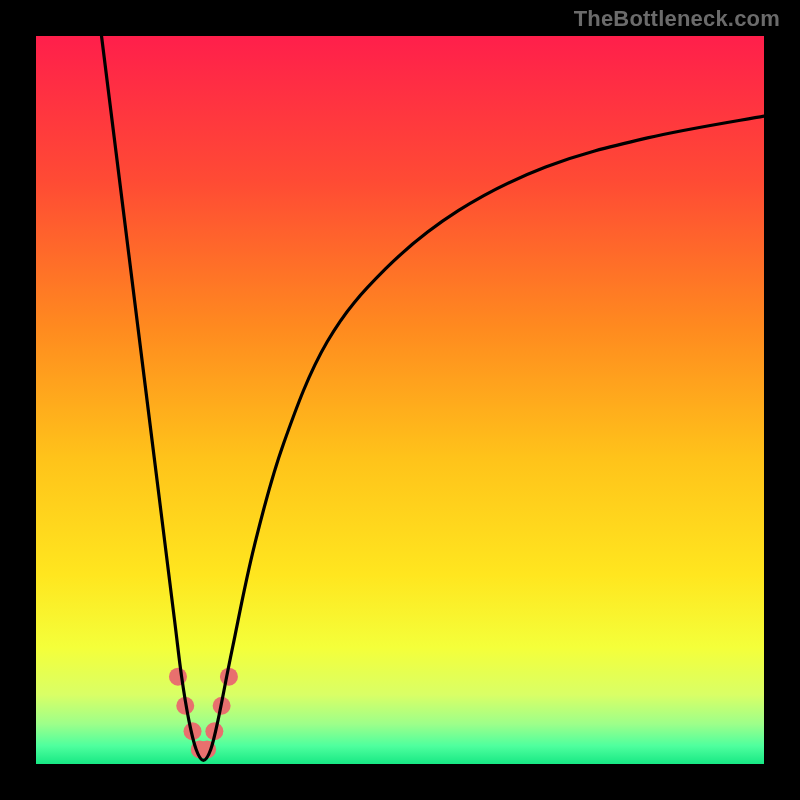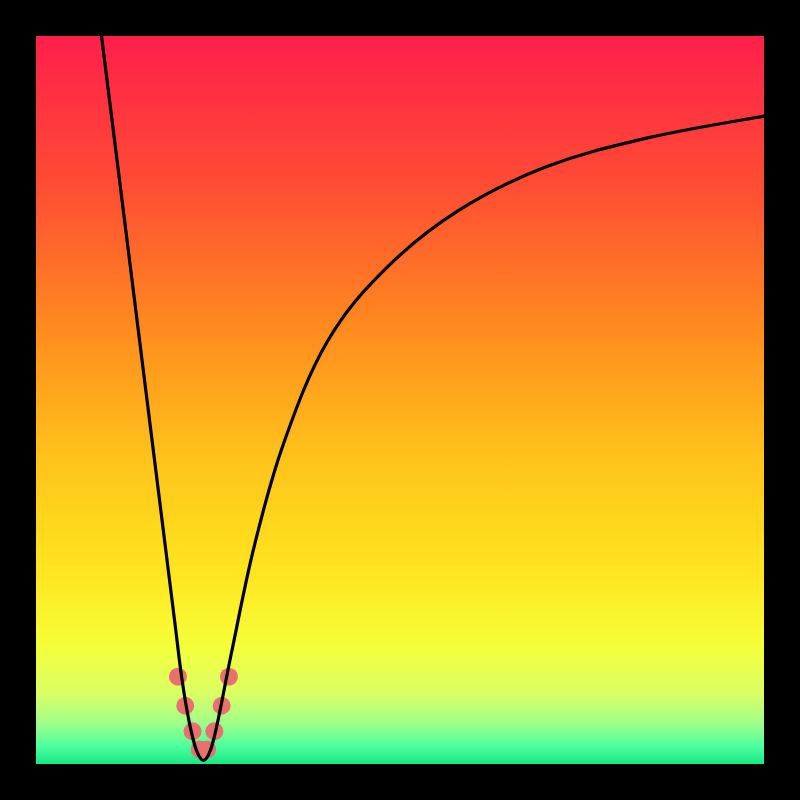--- a/index.html
+++ b/index.html
@@ -49,20 +49,21 @@
     font-size: 22px;
     font-weight: 600;
     letter-spacing: 0.2px;
   }
 </style>
 </head>
 <body>
 
 <div class="frame">
 
+  <div class="watermark">TheBottleneck.com</div>
 
   <div class="plot-wrap">
     <svg class="gradient" viewBox="0 0 728 728" preserveAspectRatio="none">
       <defs>
         <linearGradient id="bg" x1="0" y1="0" x2="0" y2="1">
             <stop offset="0.00%" stop-color="#ff1f4b"></stop>
             <stop offset="20.00%" stop-color="#ff4b34"></stop>
             <stop offset="40.00%" stop-color="#ff8a1f"></stop>
             <stop offset="58.00%" stop-color="#ffc31a"></stop>
             <stop offset="74.00%" stop-color="#ffe61f"></stop>

